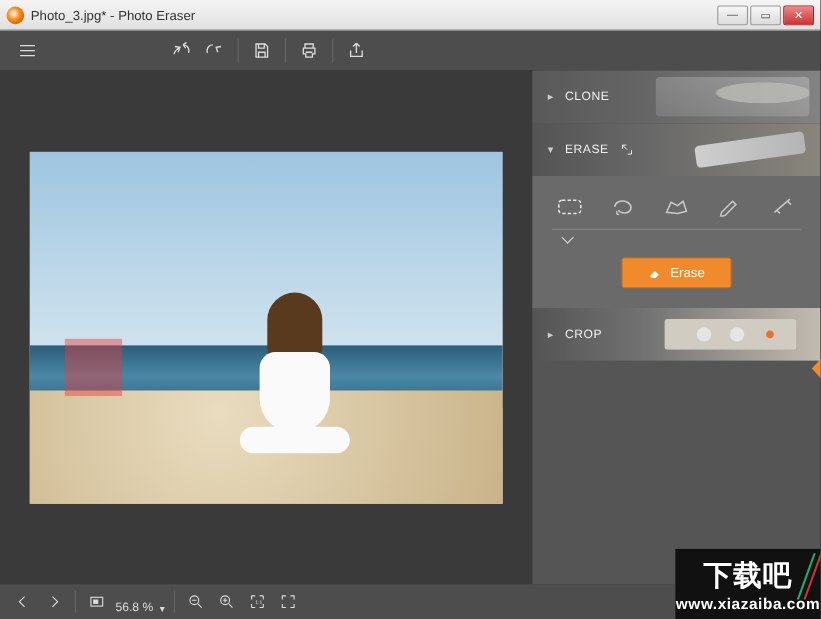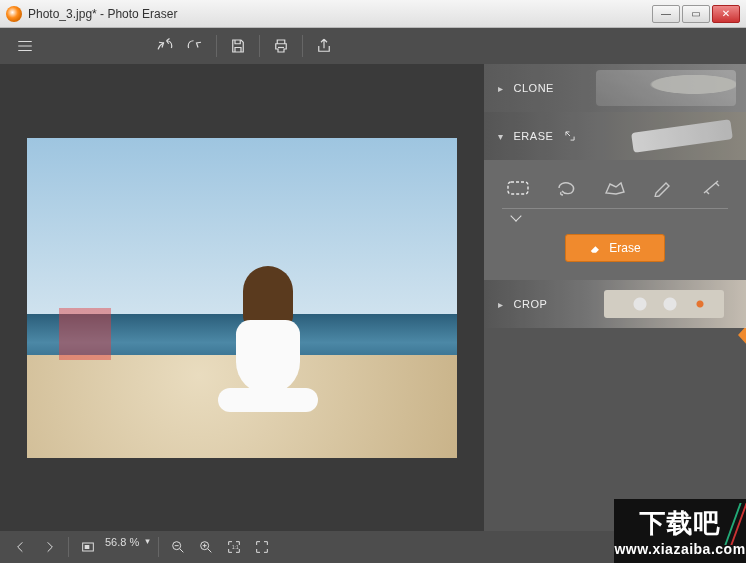--- a/index.html
+++ b/index.html
@@ -48,21 +48,21 @@
 .tool-row .tool.active { opacity: 1; }
 .tool svg { stroke:#e8e8e8; fill:none; stroke-width:1.4; width:24px; height:18px; }
 .tool-underline { height:1px; background:#888; margin: 0 0 4px; }
 .tool-tick { width: 8px; height: 8px; border-left:1px solid #ddd; border-bottom:1px solid #ddd; transform: rotate(-45deg); margin-left: 10px; margin-top:-1px; }
 .erase-btn { margin: 14px auto 0; width: 100px; height: 28px; background: #f08a2d; border:1px solid #d27217; border-radius:3px; color:#fff; font-size:12px; display:flex; align-items:center; justify-content:center; gap:6px; cursor:pointer; }
 .erase-btn svg { width:14px; height:14px; fill:#fff; }
 .tab-handle { position:absolute; right:-2px; top: 260px; width: 10px; height: 22px; background:#f08a2d; clip-path: polygon(100% 0, 100% 100%, 0 50%); cursor:pointer; }
 
 
 .statusbar { height: 32px; background: #4d4d4d; display: flex; align-items: center; padding: 0 10px; color:#ddd; font-size:11px; }
-.sb-group { display:flex; align-items:flex-start; gap:6px; }
+.sb-group { display:flex; align-items:flex-end; gap:6px; }
 .sb-icon { width:22px; height:22px; display:flex; align-items:center; justify-content:center; cursor:pointer; }
 .sb-icon svg { width:16px; height:16px; stroke:#ddd; fill:none; stroke-width:1.5; }
 .sb-div { width:1px; height:20px; background:#666; margin:0 8px; }
 .statusbar .spacer { flex:1; }
 .sb-orange { background:#f08a2d; border-radius:2px; }
 .sb-orange svg { stroke:#fff; }
 
 
 .watermark { position:absolute; right:0; bottom:0; width:132px; height:64px; background:#111; color:#fff; display:flex; flex-direction:column; align-items:center; justify-content:center; font-weight:900; }
 .watermark .big { font-size:26px; letter-spacing:1px; }

